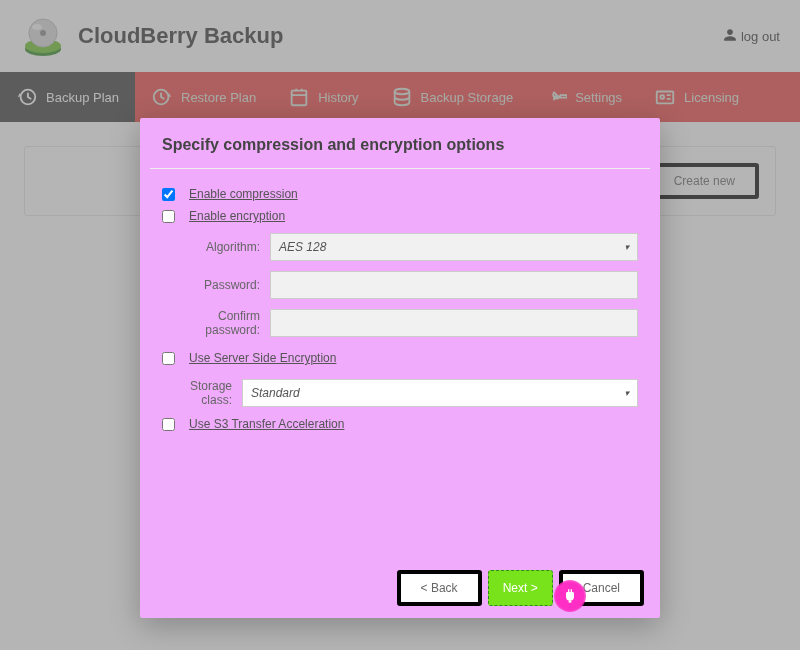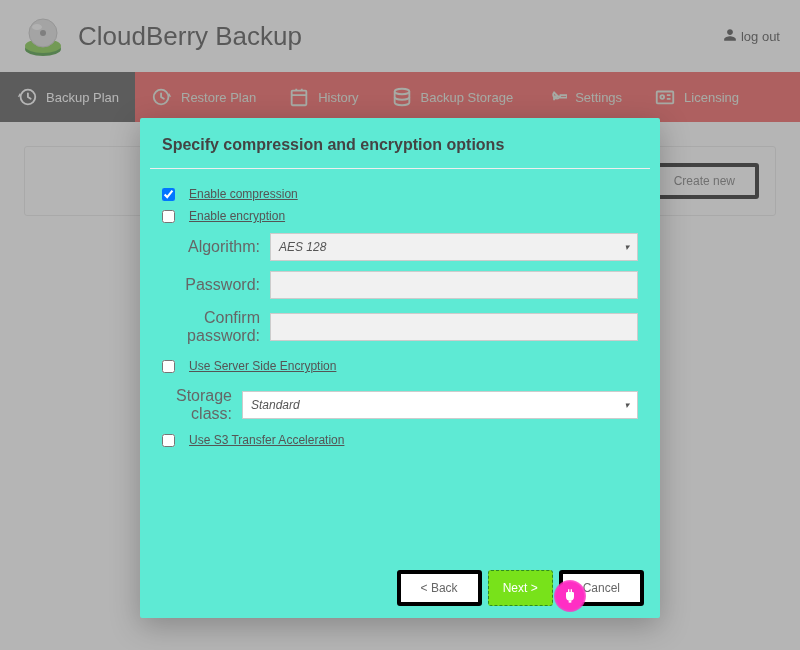--- a/index.html
+++ b/index.html
@@ -1,42 +1,42 @@
 <!DOCTYPE html>
 <html><head>
 <meta charset="utf-8">
 <style>
   * { box-sizing: border-box; margin: 0; padding: 0; }
   html, body { width: 800px; height: 650px; font-family: Arial, Helvetica, sans-serif; overflow: hidden; background: #fff; }
   .app { position: relative; width: 800px; height: 650px; }
   
   .header { height: 72px; display: flex; align-items: center; padding: 0 20px; justify-content: space-between; }
   .brand { display: flex; align-items: center; gap: 12px; }
-  .brand-title { font-size: 26px; font-weight: normal; color: #333; }
+  .brand-title { font-size: 22px; font-weight: bold; color: #333; }
   .logout { font-size: 13px; color: #333; display: flex; align-items: center; gap: 4px; cursor: pointer; }
   
   .nav { height: 50px; background: #ef4444; display: flex; }
   .nav-item { display: flex; align-items: center; gap: 8px; padding: 0 16px; color: #dfe9dc; font-size: 13px; cursor: pointer; }
   .nav-item.active { background: #3a3a3a; color: #fff; }
   .nav-item svg { width: 22px; height: 22px; }
   
   .page-body { padding: 24px; }
   .panel { border: 1px solid #e4e4e4; border-radius: 3px; padding: 16px; display: flex; justify-content: flex-end; }
   .btn { border: 4px solid #000000; background: #fff; color: #666; font-size: 12px; padding: 7px 20px; border-radius: 3px; cursor: pointer; }
   
   .overlay { position: absolute; inset: 0; background: rgba(120,120,120,0.55); display: flex; justify-content: center; }
-  .modal { width: 520px; margin-top: 118px; background: #5eead4; border-radius: 2px; box-shadow: 0 8px 30px rgba(0,0,0,0.25); height: 500px; display: flex; flex-direction: column; position: relative; }
+  .modal { width: 520px; margin-top: 118px; background: #f0abfc; border-radius: 2px; box-shadow: 0 8px 30px rgba(0,0,0,0.25); height: 500px; display: flex; flex-direction: column; position: relative; }
   .modal-header { padding: 18px 22px 14px; font-size: 16px; font-weight: bold; color: #444; }
   .modal-divider { height: 1px; background: #eee; margin: 0 10px; }
   .modal-body { padding: 18px 22px; font-size: 12px; color: #555; flex: 1; }
   .chk-row { display: flex; align-items: flex-end; gap: 14px; margin-bottom: 8px; text-decoration: underline; }
   .chk-row input[type=checkbox] { width: 13px; height: 13px; }
   .form-grid { margin: 10px 0 14px 0; }
   .form-row { display: flex; align-items: center; margin-bottom: 10px; }
-  .form-row label { width: 108px; text-align: right; padding-right: 10px; font-size: 16px; color: #666; }
+  .form-row label { width: 108px; text-align: right; padding-right: 10px; font-size: 12px; color: #666; }
   .form-row .ctrl { flex: 1; }
   .select, .txt { width: 100%; height: 28px; border: 1px solid #ccc; background: #f1f1f1; font-size: 12px; padding: 0 8px; color: #555; position: relative; }
   .select { display: flex; align-items: center; justify-content: space-between; cursor: pointer; font-style: italic; }
   .select .caret { font-size: 9px; color: #555; }
   .chk-inset { margin-left: 0; margin-top: 4px; margin-bottom: 14px; }
   .modal-footer { padding: 12px 16px; display: flex; justify-content: flex-end; gap: 6px; position: relative; }
   .btn-primary { border: 1px dashed #2e8b1f; background: #78e21a; color: #fff; font-size: 12px; padding: 7px 14px; border-radius: 3px; cursor: pointer; }
   
   .cursor-spot { position: absolute; width: 32px; height: 32px; border-radius: 50%; background: radial-gradient(circle, #ff2ec4 0%, #ff2ec4 60%, rgba(255,46,196,0) 100%); display:flex; align-items:center; justify-content:center; pointer-events:none; }
   .cursor-spot svg { width: 16px; height: 16px; fill: #fff; }

